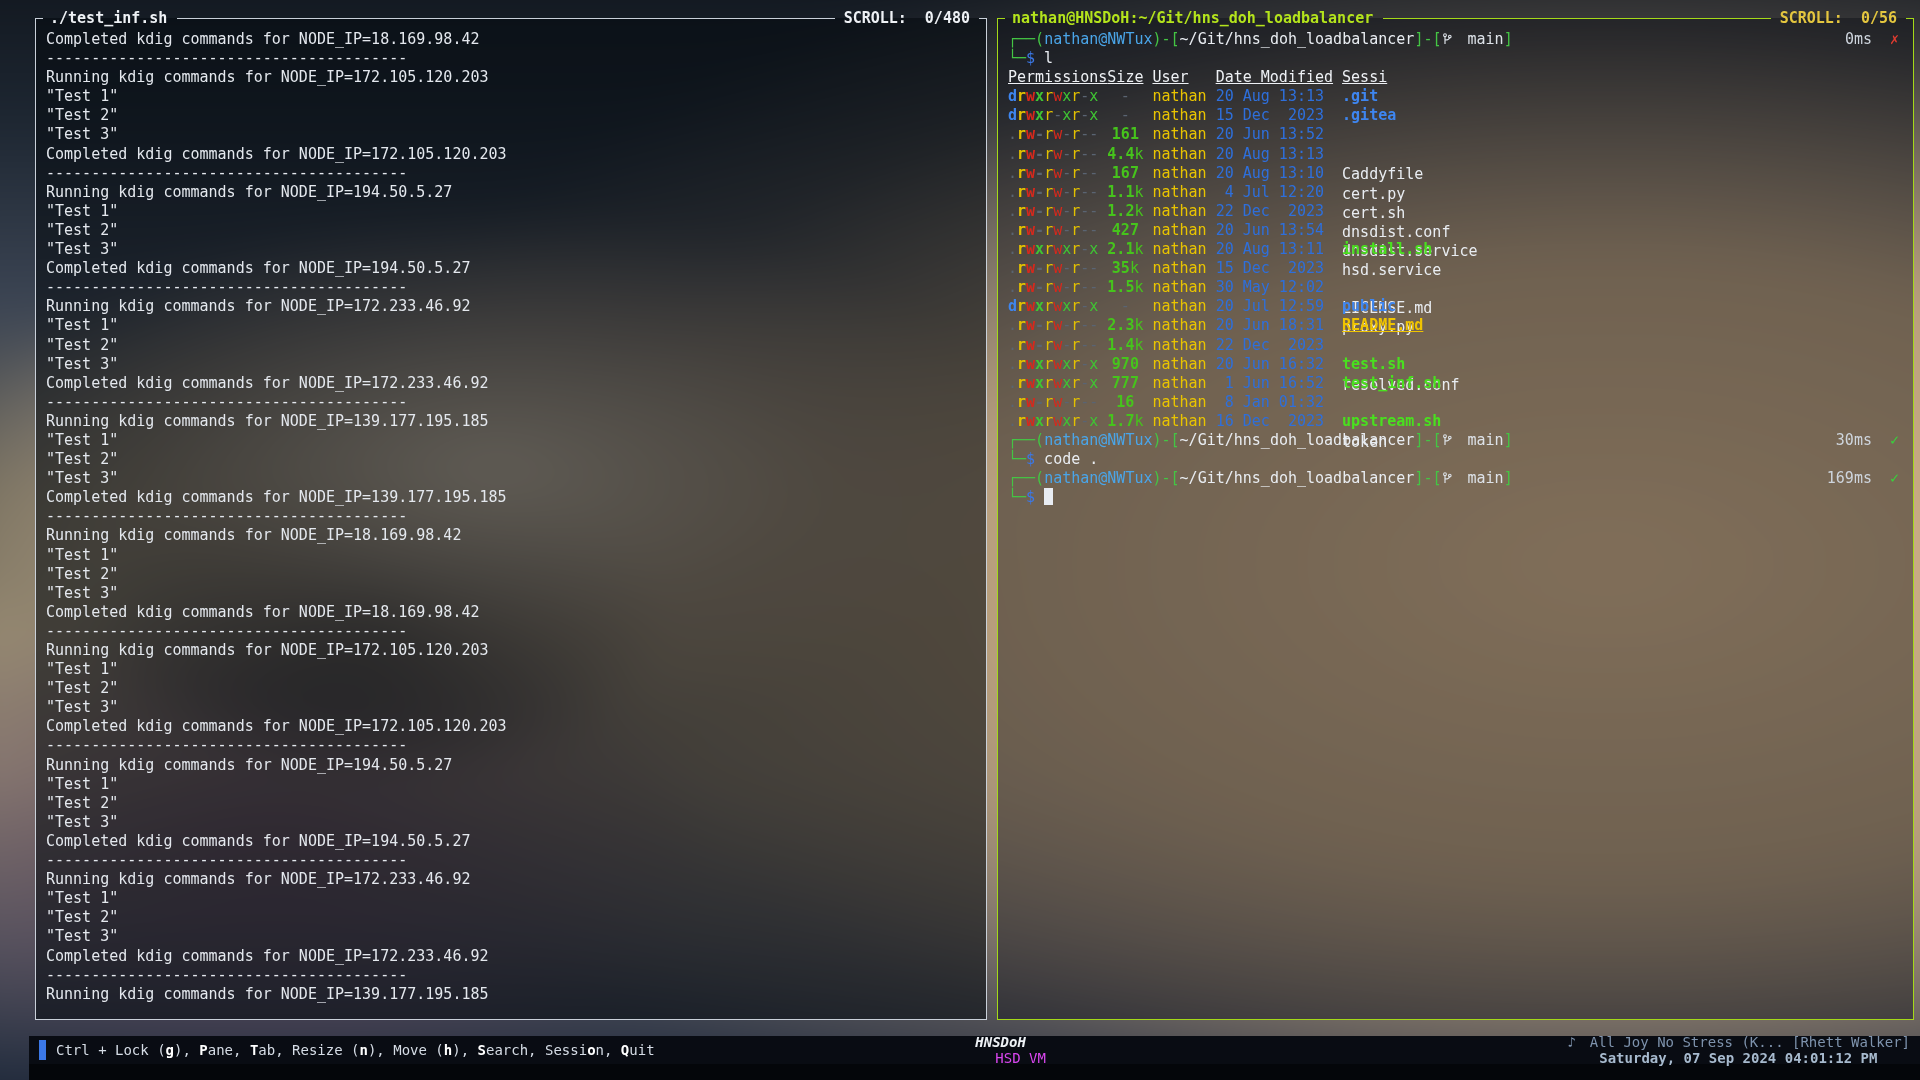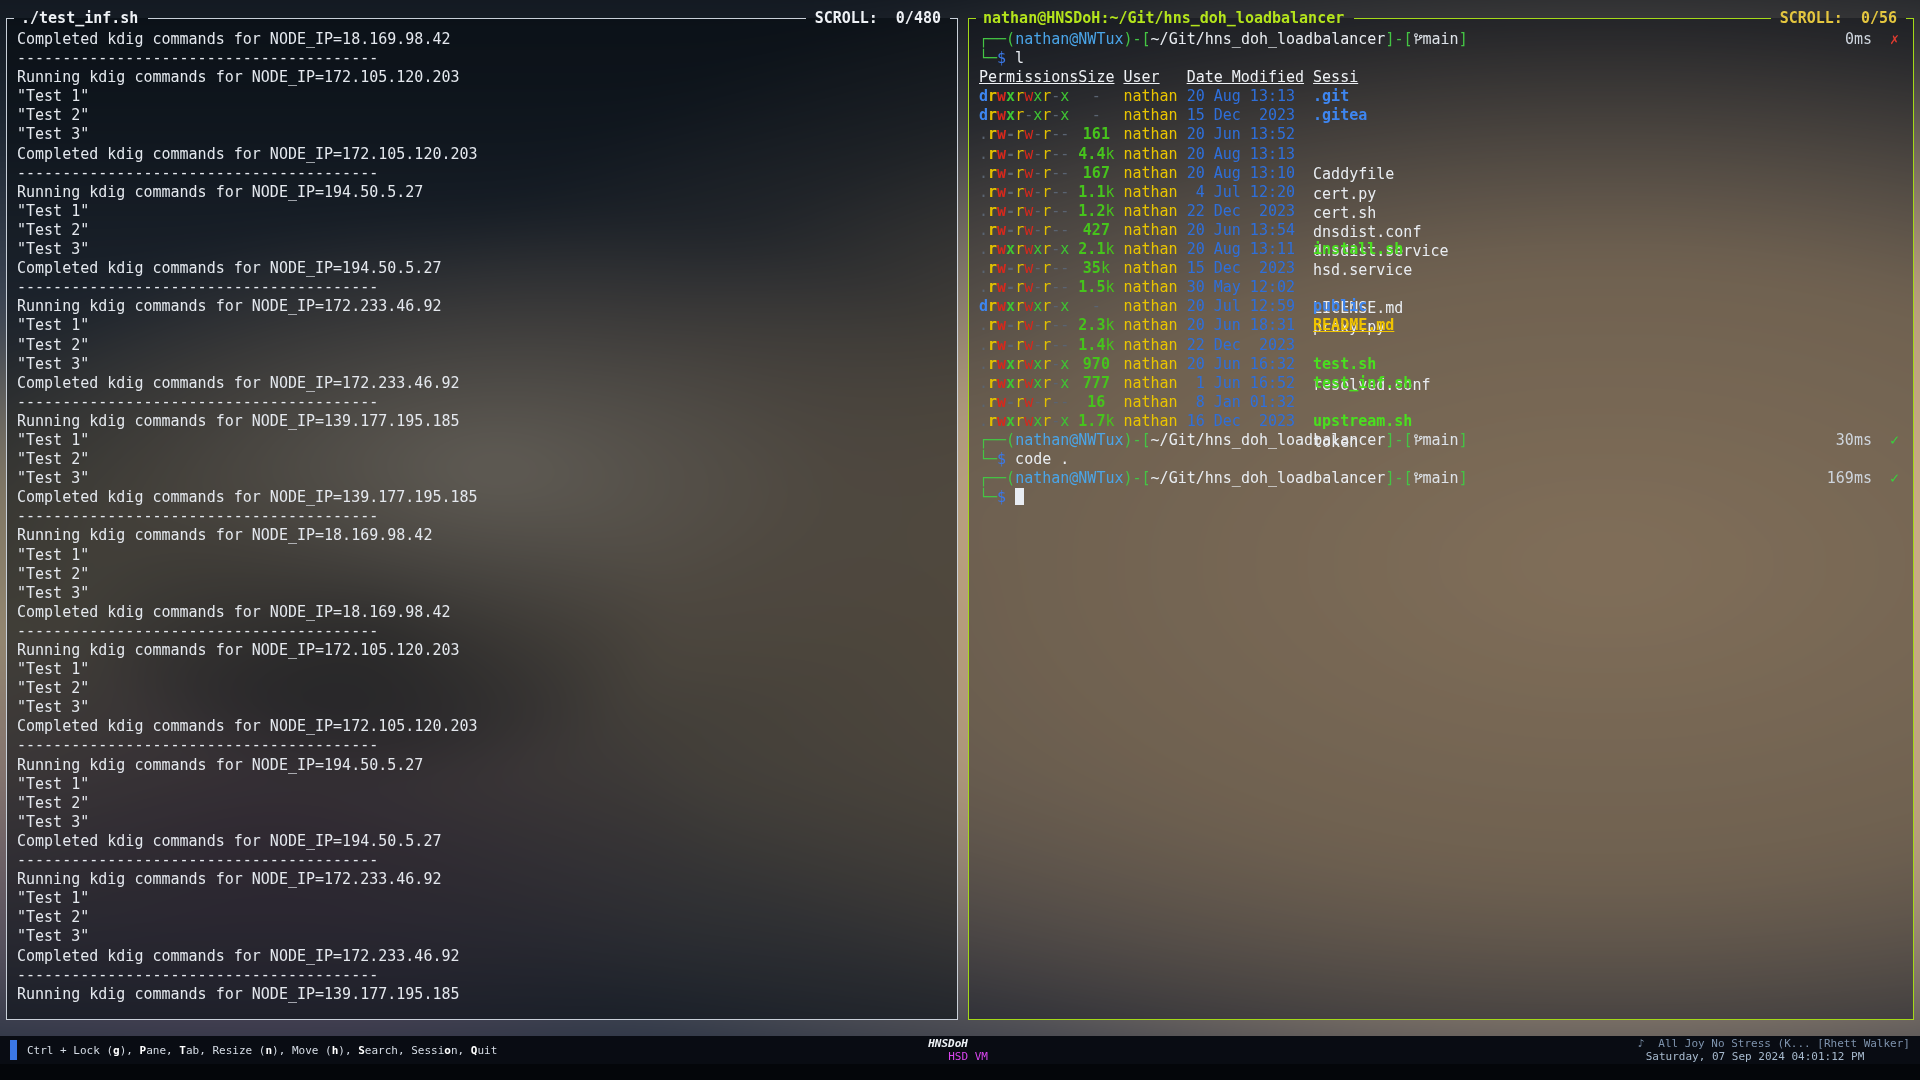--- a/index.html
+++ b/index.html
@@ -12,21 +12,21 @@
   .wallpaper {
     position:absolute; inset:-50px; filter:blur(22px);
     background:
       radial-gradient(760px 360px at 27% 44%, rgba(233,215,190,0.90) 0%, rgba(200,175,148,0.45) 45%, rgba(200,175,148,0) 72%),
       radial-gradient(420px 230px at 21% 57%, rgba(22,25,32,0.95) 0%, rgba(22,25,32,0) 70%),
       radial-gradient(640px 380px at 16% 76%, rgba(96,62,90,0.60) 0%, rgba(96,62,90,0) 70%),
       radial-gradient(1500px 760px at 82% 52%, #d7b68c 0%, #b99f7d 40%, rgba(150,130,110,0.25) 72%, rgba(150,130,110,0) 88%),
       linear-gradient(180deg,#10151c 0%,#1d2631 14%,#3c4554 30%,#77705f 46%,#958871 58%,#8d8274 70%,#55565f 84%,#222c3e 96%,#1a2230 100%);
   }
   
-  .term { position:absolute; inset:0; display:flex; flex-direction:column; }
+  .term { position:absolute; inset:0; display:flex; flex-direction:column;padding-left:29px; }
   .panes { display:flex; gap:10px; padding:18px 6px 0 6px; height:1020px; }
   .pane { position:relative; border:1px solid; border-top:none; }
   .pane-left  { flex:0 0 952px; border-color:var(--left-border); background:rgba(6,10,15,0.58); }
   .pane-right { flex:1; border-color:var(--right-border); background:rgba(9,13,18,0.42); }
   .pane-head {
     position:absolute; top:-11px; left:-1px; right:-1px; height:22px;
     display:flex; align-items:center; font-size:15px; line-height:22px; white-space:pre;
   }
   .pane-head .seg { width:8px; border-top:1px solid; }
   .pane-head .fill { flex:1; border-top:1px solid; }
@@ -41,21 +41,21 @@
   .scroll .sv { margin-left:18px; }
   .pane-content {
     padding:12px 0 0 10px; font-size:15px; line-height:19.1px; color:#e4e8ee;
   }
   .tline { white-space:pre; height:19.1px; }
   
   .pline { display:flex; white-space:pre; height:19.1px; }
   .pr-frame { color:var(--prompt-green); }
   .pr-user  { color:var(--user-host-blue); }
   .pr-path  { color:#e9edf2; }
-  .pr-branch{ color:#dde2e8; }
+  .pr-branch{ color:#dde2e8;margin-left:16px; }
   .pr-dollar{ color:var(--dollar-blue); }
   .pr-cmd   { color:#e9edf2; }
   .badge { margin-left:auto; padding-right:14px; color:#ced5dd; }
   .badge .ok   { color:var(--check-green); margin-left:18px; }
   .badge .err  { color:var(--cross-red);  margin-left:18px; }
   .cursor { display:inline-block; width:9px; height:17px; background:#e8ecf2; vertical-align:-3px; }
   .branch-icon { display:inline-block; width:10px; }
   
   .lrow { display:flex; white-space:pre; height:19.1px; }
   .c-perm { width:11ch; }
@@ -74,29 +74,29 @@
   .size-num { color:var(--size-green); font-weight:bold; }
   .size-unit{ color:var(--size-green); }
   .n-dir    { color:var(--dir-blue); font-weight:bold; }
   .n-exec   { color:var(--exec-green); font-weight:bold; }
   .n-readme { color:var(--readme-yellow); font-weight:bold; text-decoration:underline; }
   .n-file   { color:#e9edf2;margin-top:40px; }
   
   .statusbar { margin-top:16px; flex:1; background:#04060a; }
   .bar-row {
     height:28px; background:rgba(10,14,20,0.88); display:flex; align-items:center;
-    position:relative; font-size:11px; color:#d6dde6; white-space:pre;
+    position:relative; font-size:14px; color:#d6dde6; white-space:pre;
   }
   .mode-block { width:7px; height:20px; background:var(--statusbar-blue); margin:0 10px 0 10px; }
   #hints b { color:#ffffff; }
   .center-group { position:absolute; left:862px; }
   .session { font-weight:bold; font-style:italic; color:#eef2f6; }
   .tabname { margin-left:20px; color:#d946ef; }
   .right-group { position:absolute; right:10px; color:var(--music-gray); }
-  .clock { font-weight:normal; color:var(--datetime-gray); margin-left:8px; }
+  .clock { font-weight:bold; color:var(--datetime-gray); margin-left:32px; }
   .note { margin-right:14px; }
 </style>
 </head>
 <body>
 
 <div class="screen">
   <div class="wallpaper"></div>
   <div class="term">
     <div class="panes">
 

